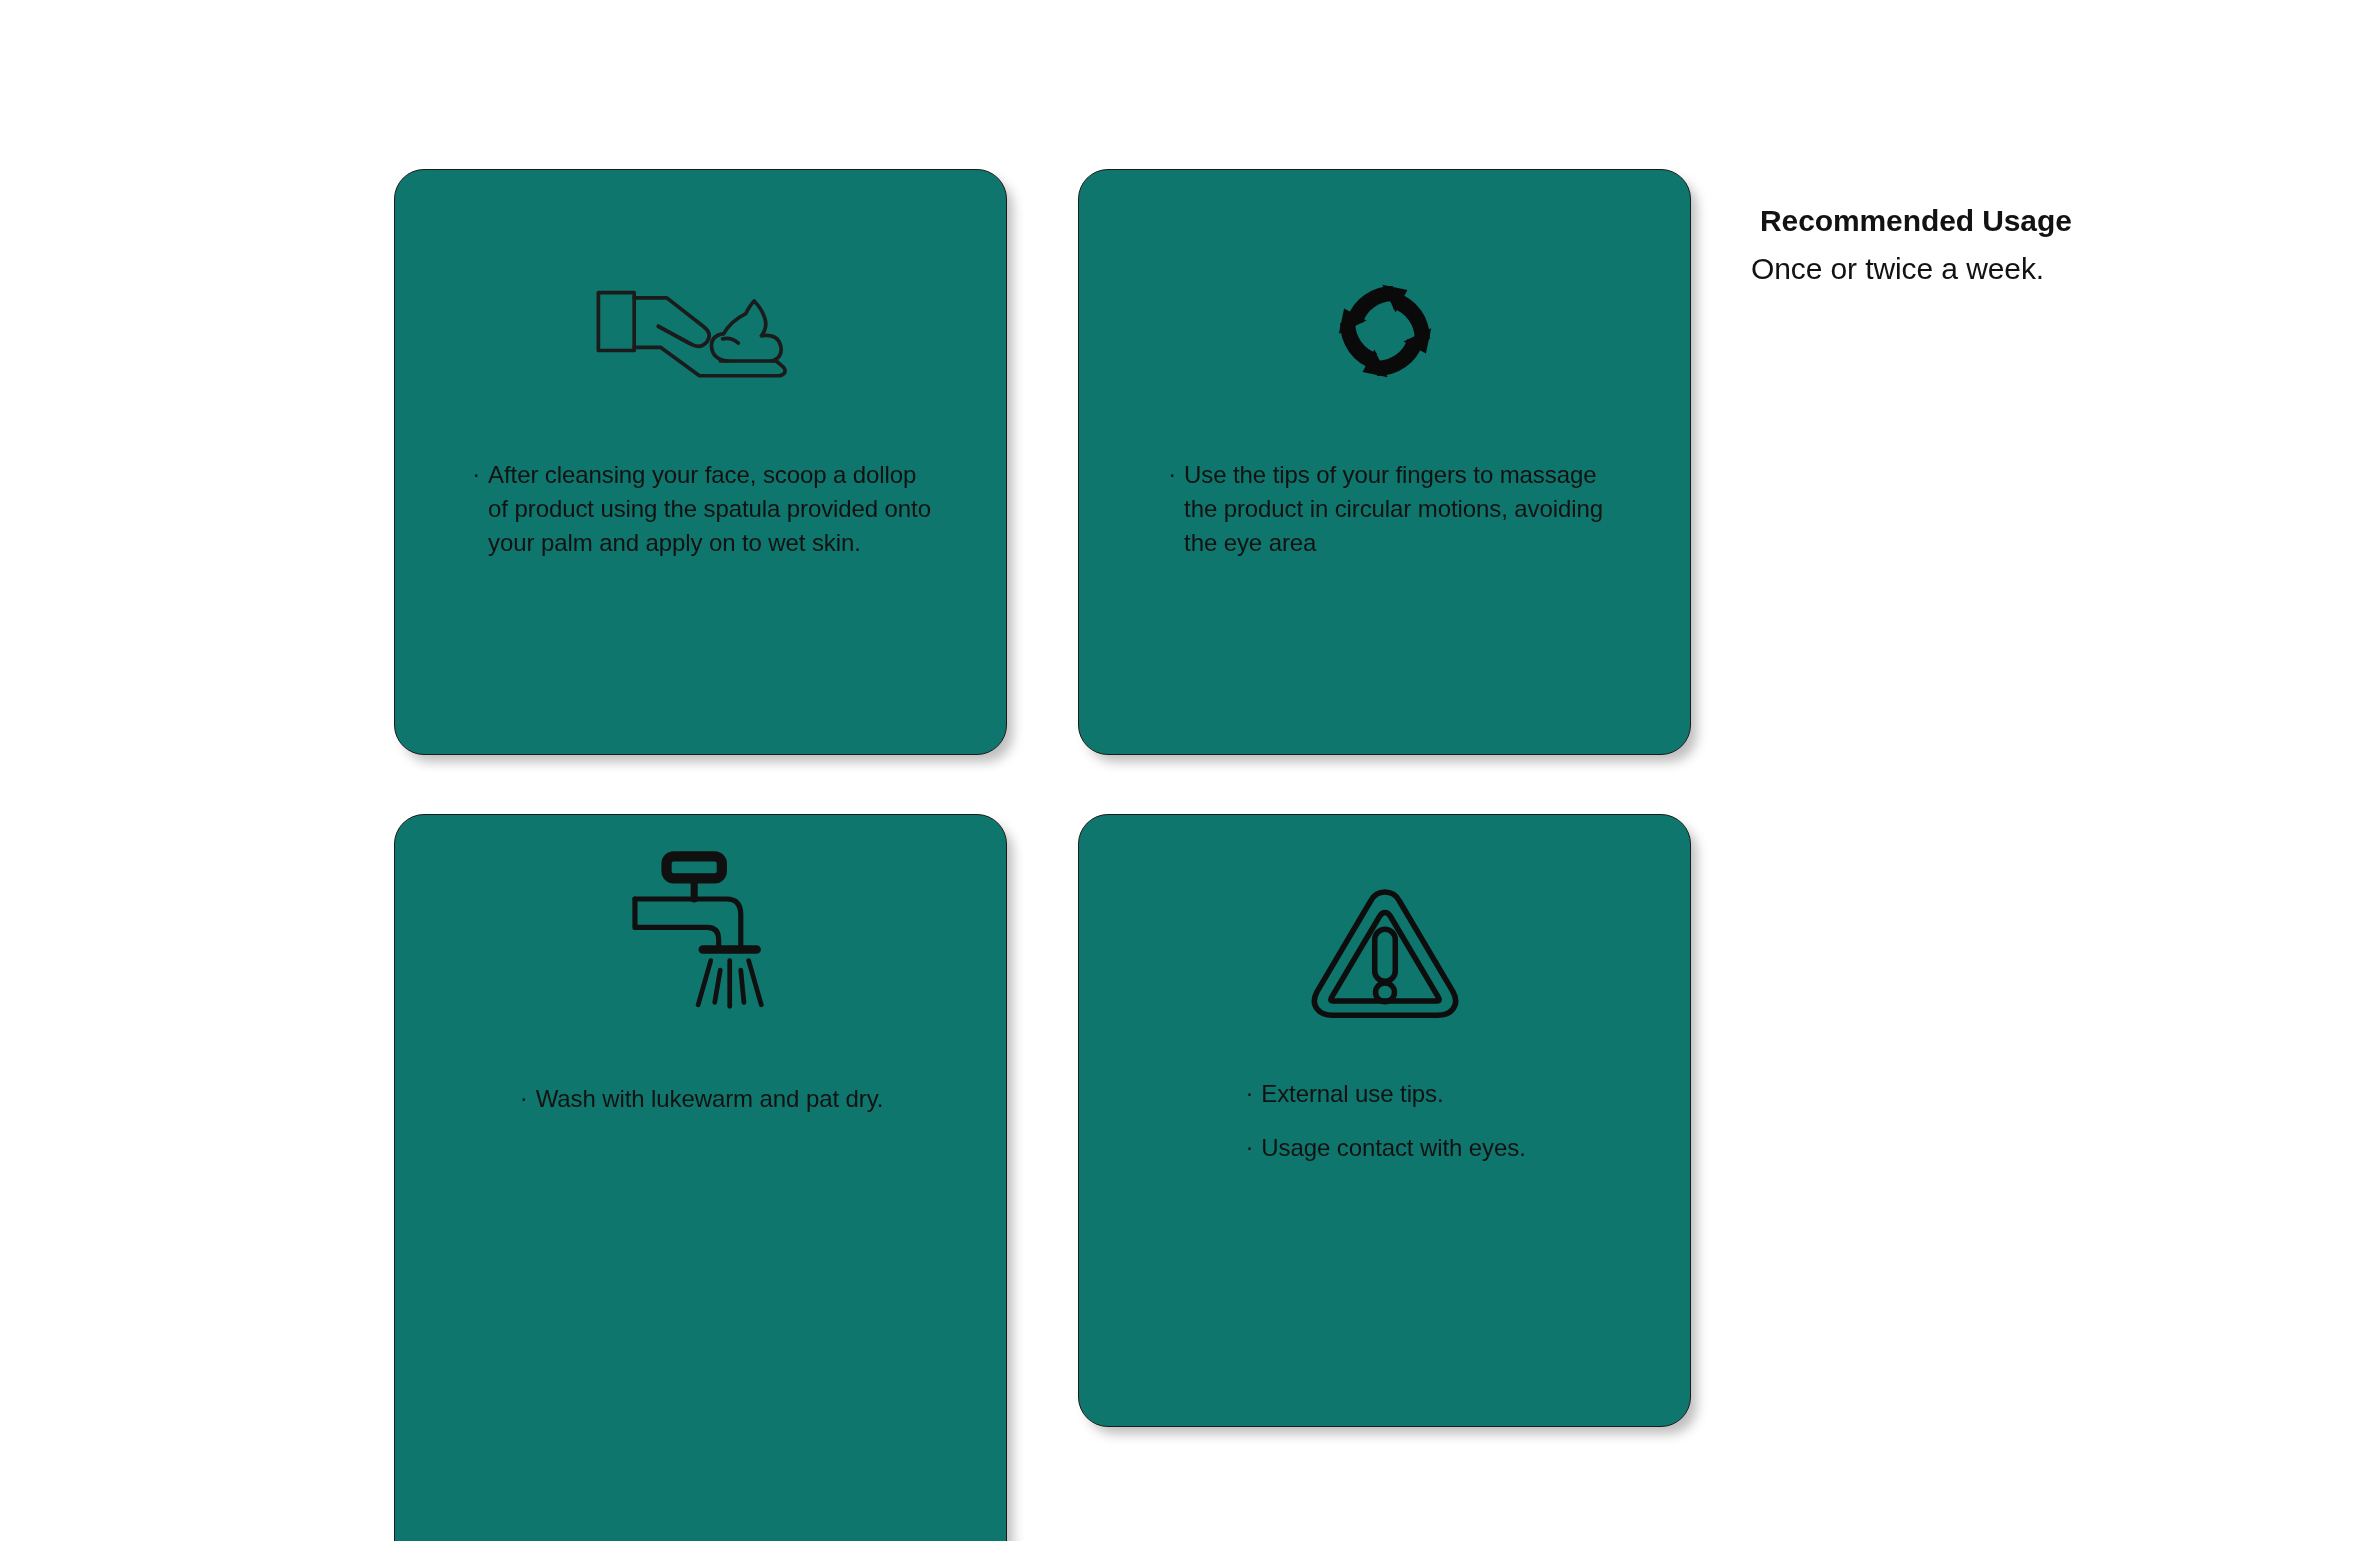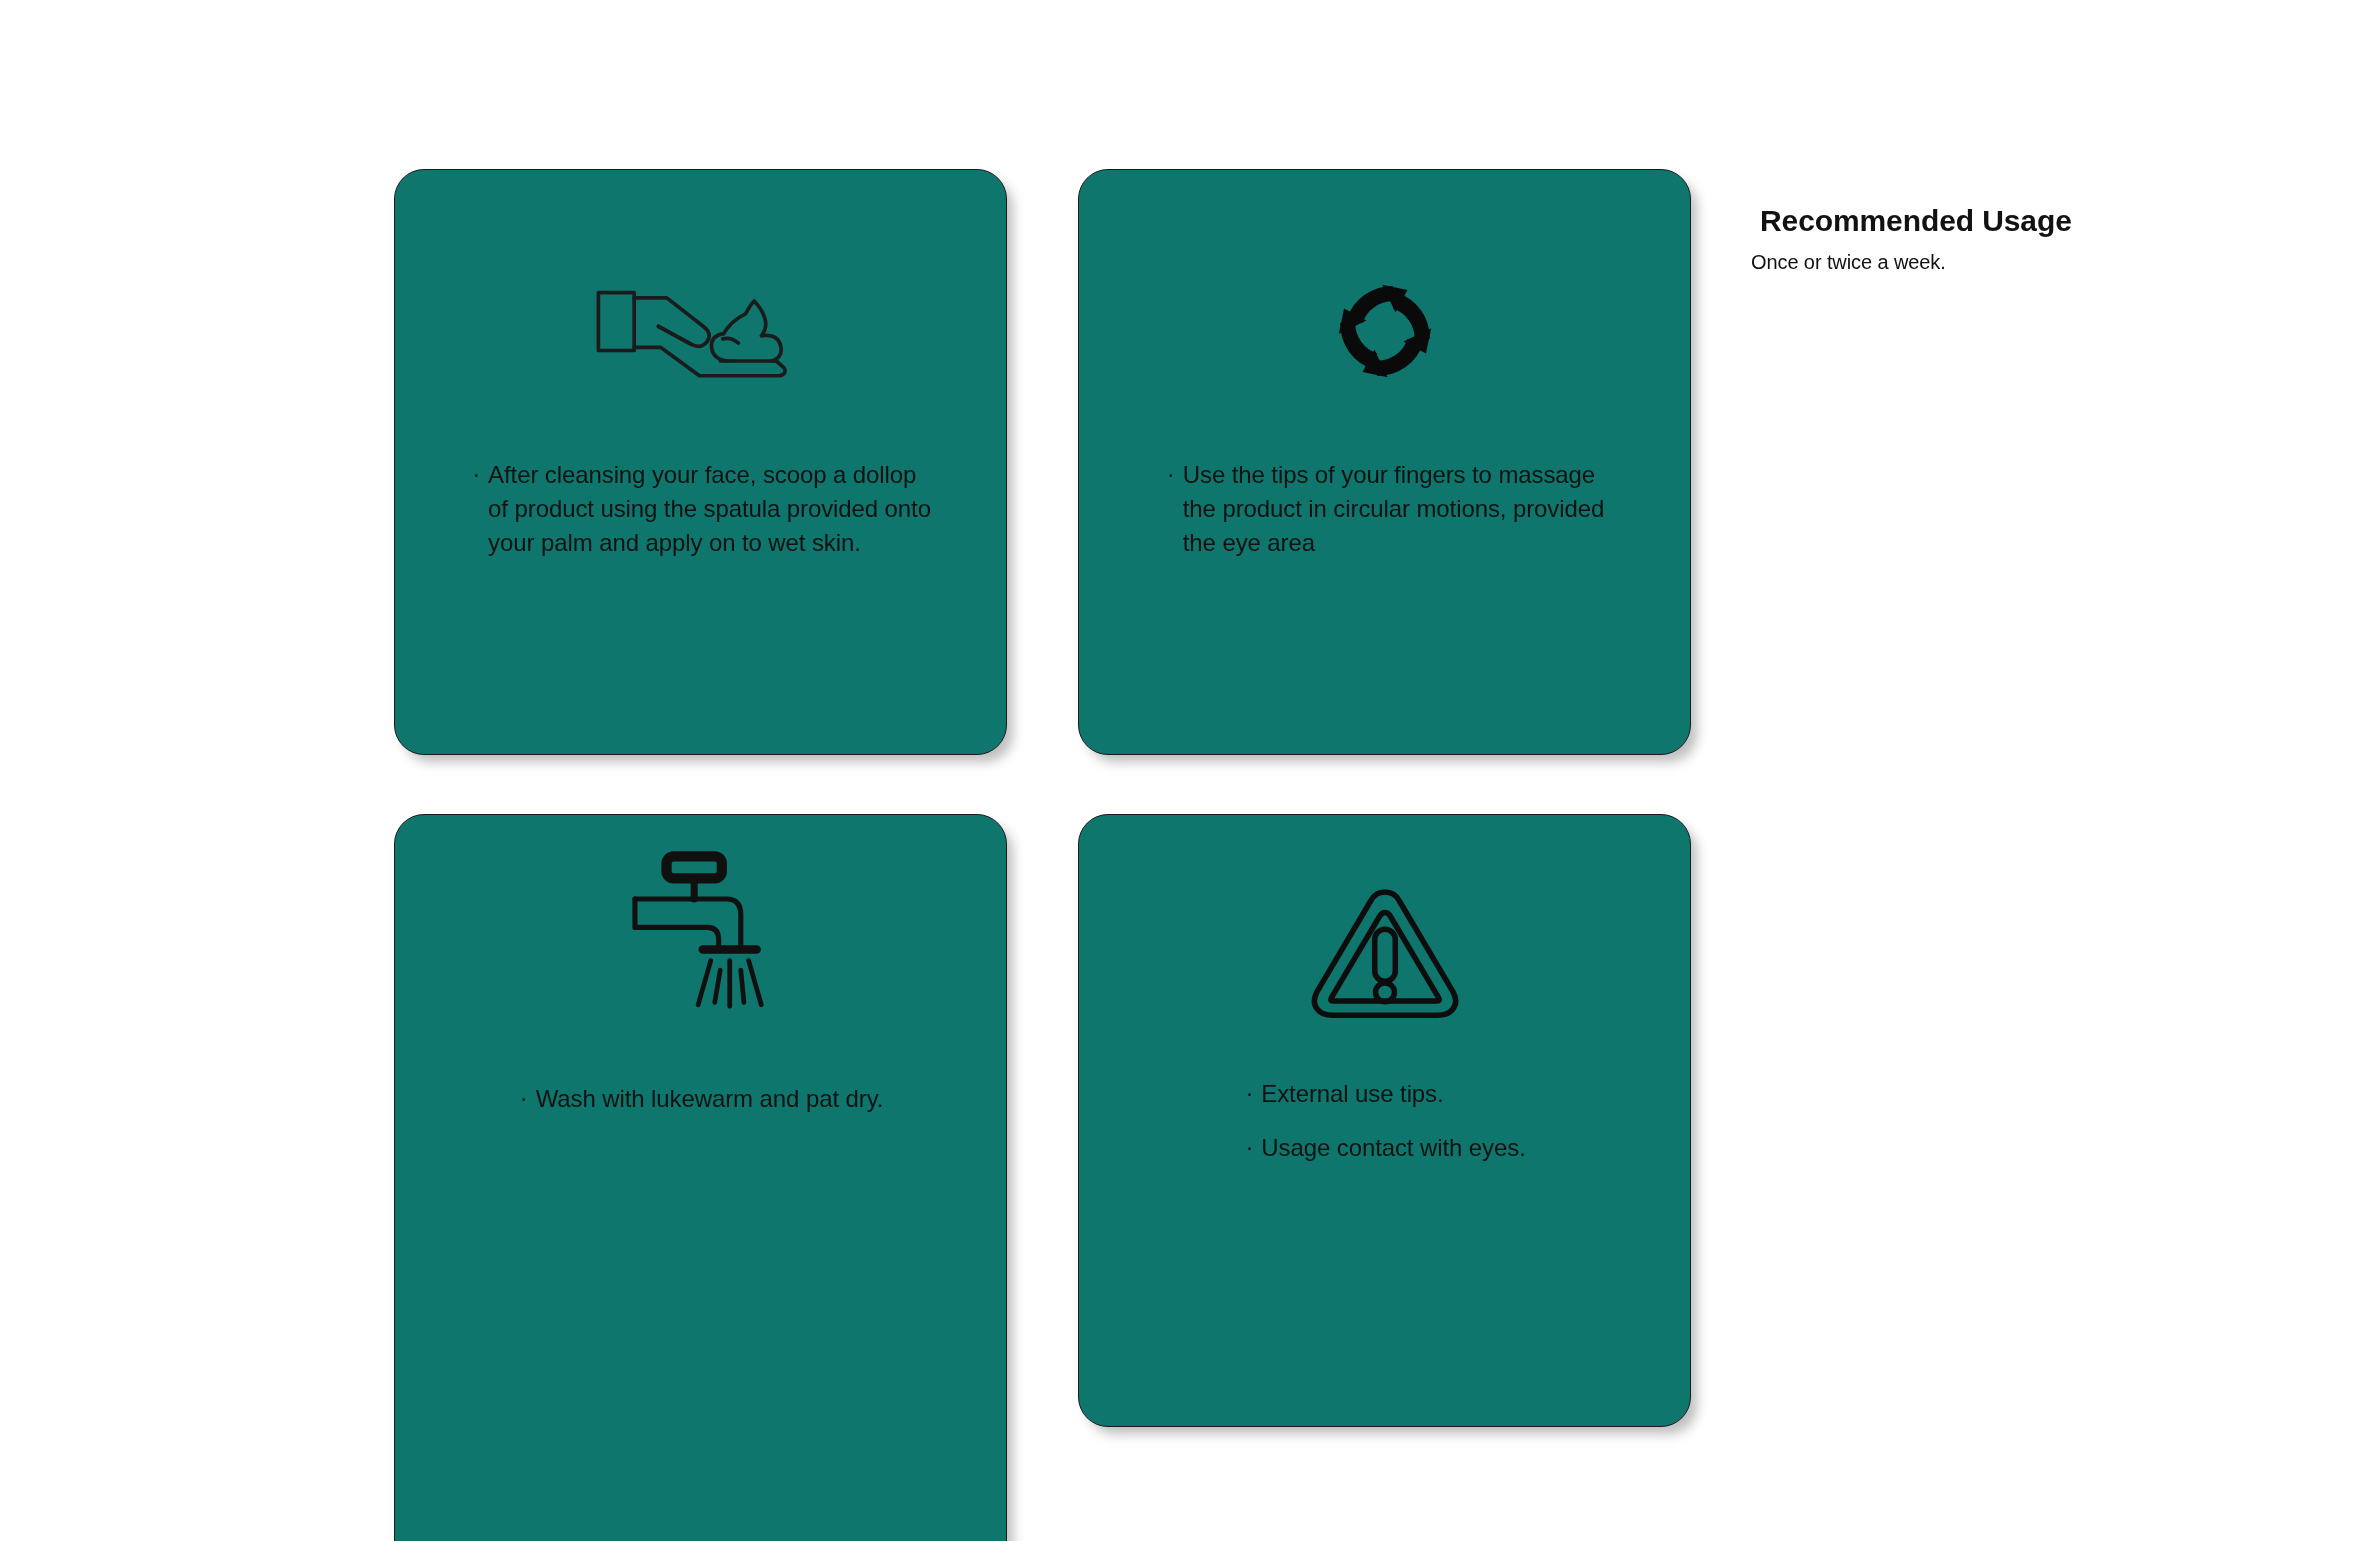--- a/index.html
+++ b/index.html
@@ -105,21 +105,21 @@
   }
   #side-note .note-title {
     font-size: 30px;
     font-weight: 700;
     line-height: 1.28;
     letter-spacing: -0.1px;
     color: #121212;
     margin: 9px;
   }
   #side-note .note-text {
-    font-size: 20px;
+    font-size: 30px;
     font-weight: 400;
     line-height: 1.3;
     letter-spacing: -0.1px;
     color: #121212;
     margin: 1.1px 0 0 0;
   }
 
   svg { display: block; }
 </style>
 </head>
@@ -203,21 +203,21 @@
                      Z"></path>
             <path d="M96 30 L134 38 L116 72 Z"></path>
           </g>
         </svg>
       </span>
     </div>
     <div class="card-body">
       <div class="bullet-wrap">
         <ul class="bullet-list">
           <li class="bullet-item">Use the tips of your fingers to massage
-the product in circular motions, provided
+the product in circular motions, avoiding
 the eye area</li>
         </ul>
       </div>
     </div>
   </div>
 
   <div class="card" id="card-3">
     <div class="card-icon">
       <span>
         <svg width="151" height="169" viewBox="0 0 190 214" fill="none" stroke="#101010" stroke-width="6.5" stroke-linecap="round" stroke-linejoin="round">

